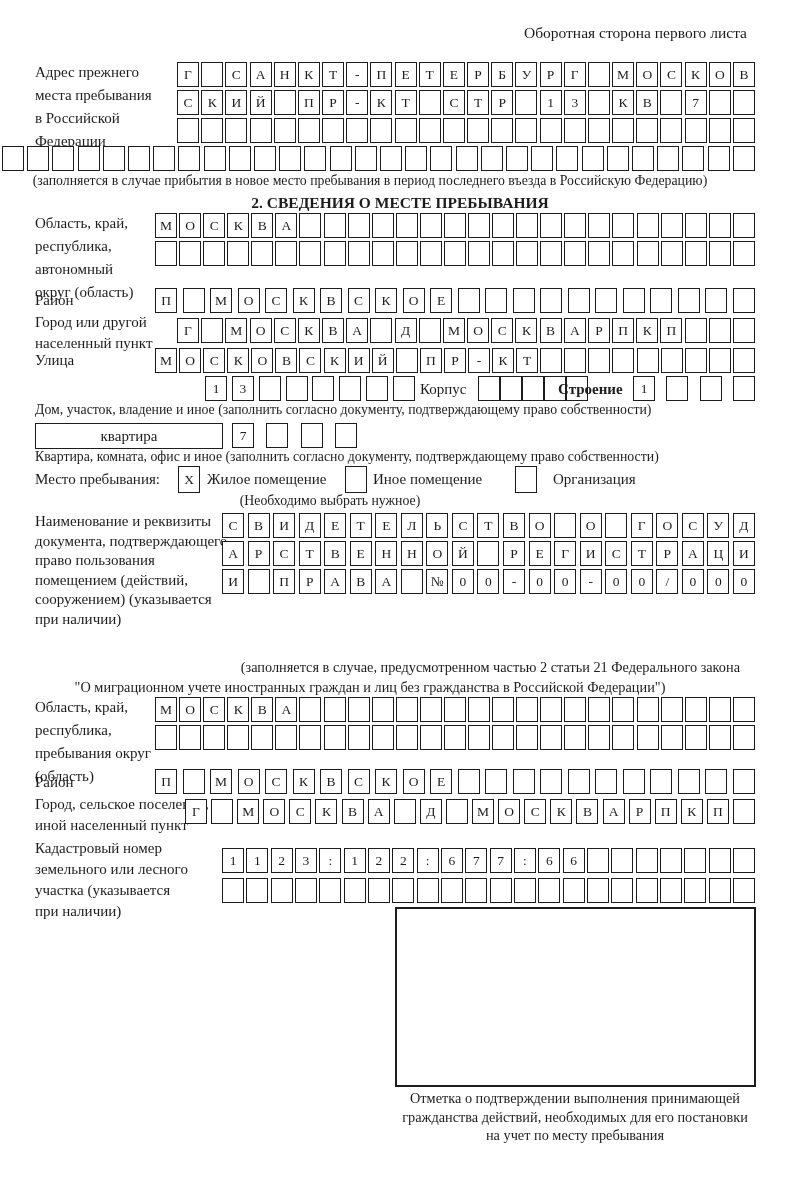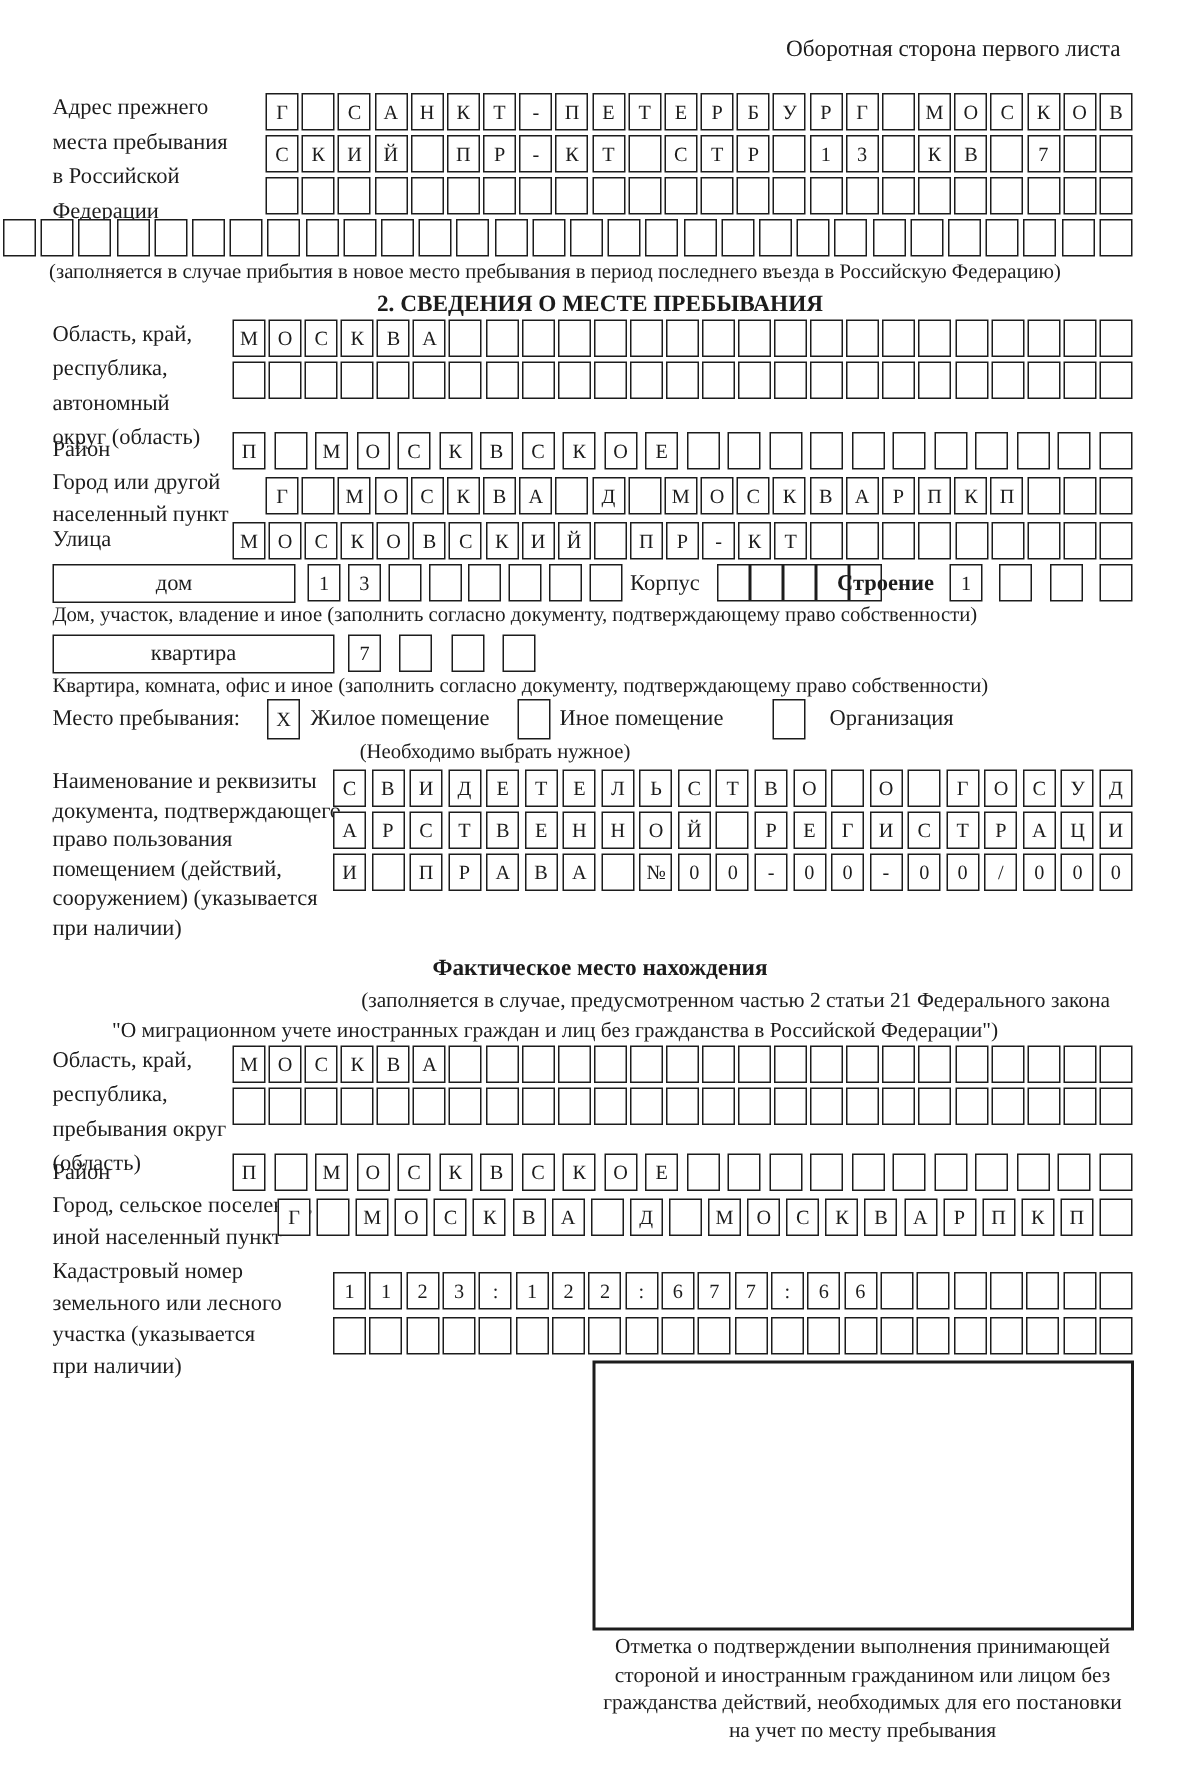--- a/index.html
+++ b/index.html
@@ -301,21 +301,20 @@
       <span class="cell"></span>
       <span class="cell"></span>
       <span class="cell"></span>
       <span class="cell"></span>
       <span class="cell"></span>
       <span class="cell"></span>
       <span class="cell"></span>
       <span class="cell"></span>
     </div>
 
-  <div class="widebox" style="left:35px; top:376px; width:160px;">дом</div>
   <div class="cells" style="left:205px; top:376px; width:210px;">
       <span class="cell">1</span>
       <span class="cell">3</span>
       <span class="cell"></span>
       <span class="cell"></span>
       <span class="cell"></span>
       <span class="cell"></span>
       <span class="cell"></span>
       <span class="cell"></span>
     </div>
@@ -425,21 +424,20 @@
       <span class="cell">0</span>
       <span class="cell">-</span>
       <span class="cell">0</span>
       <span class="cell">0</span>
       <span class="cell">/</span>
       <span class="cell">0</span>
       <span class="cell">0</span>
       <span class="cell">0</span>
     </div>
 
-  <div class="h" style="top:637px;">Фактическое место нахождения</div>
   <div class="note center" style="top:659px; font-size:14.3px;text-align:right;">(заполняется в случае, предусмотренном частью 2 статьи 21 Федерального закона</div>
   <div class="note center" style="top:679px; font-size:14.3px;">"О миграционном учете иностранных граждан и лиц без гражданства в Российской Федерации")</div>
 
   <div class="lbl lines lh23" style="left:35px; top:696px;">
       <div>Область, край,</div>
       <div>республика,</div>
       <div>пребывания округ</div>
       <div>(область)</div>
     </div>
   <div class="cells" style="left:155px; top:697px; width:600px;">
@@ -603,18 +601,17 @@
       <span class="cell"></span>
       <span class="cell"></span>
       <span class="cell"></span>
       <span class="cell"></span>
       <span class="cell"></span>
     </div>
 
   <div class="stampbox" style="left:395px; top:907px; width:357px; height:176px;"></div>
   <div class="caption lines" style="left:385px; top:1089px; width:380px;">
       <div>Отметка о подтверждении выполнения принимающей</div>
-      <div>стороной и иностранным гражданином или лицом без</div>
       <div>гражданства действий, необходимых для его постановки</div>
       <div>на учет по месту пребывания</div>
     </div>
 
 </div>
 
 </body></html>

